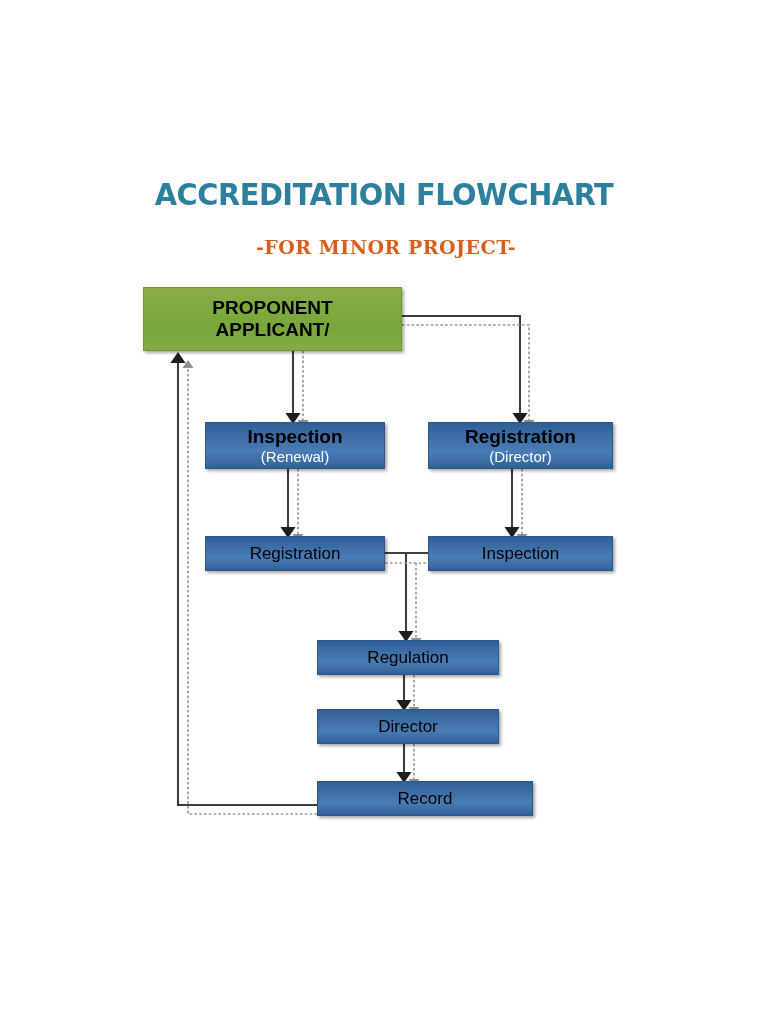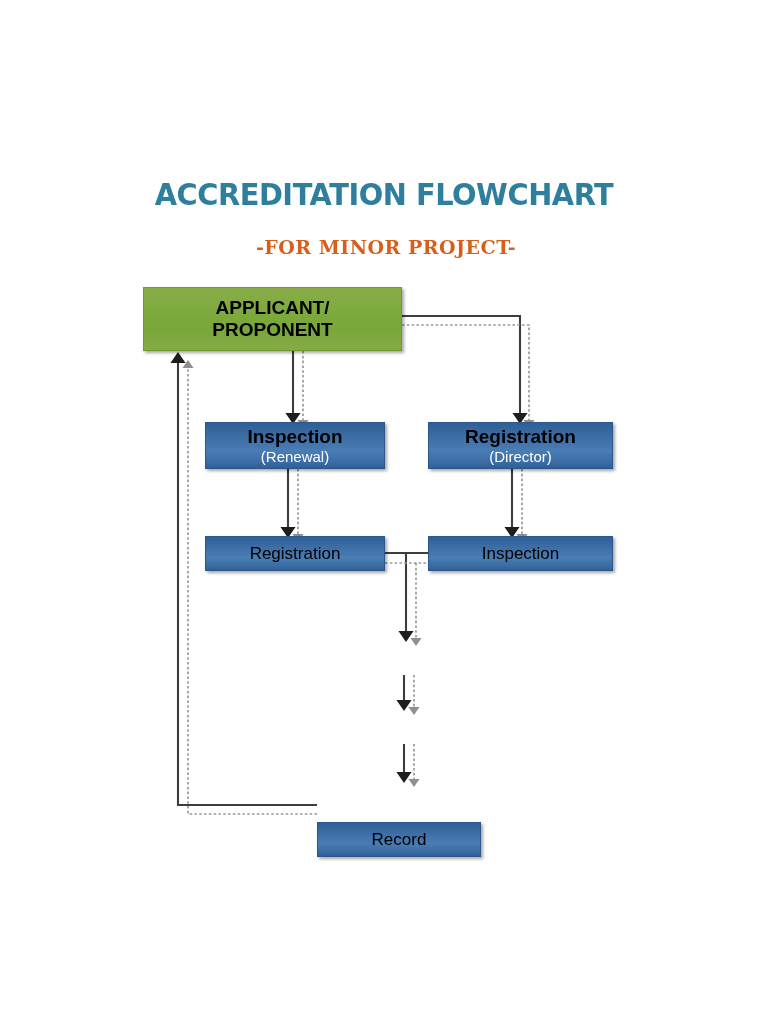--- a/index.html
+++ b/index.html
@@ -172,22 +172,22 @@
     </g>
 
     <g>
       <path class="solid-line" d="M317,757 L178,757 L178,312" marker-end="url(#ah-solid-up)"></path>
       <path class="dash-line" d="M317,766 L188,766 L188,318" marker-end="url(#ah-dash)"></path>
     </g>
   </svg>
 
   <div class="node node-green" style="left:143px; top:239px; width:259px; height:64px;">
     <div class="node-inner">
+      <span class="t-bold-lg">PROPONENT</span>
       <span class="t-bold-lg">APPLICANT/</span>
-      <span class="t-bold-lg">PROPONENT</span>
     </div>
   </div>
 
   <div class="node node-blue" style="left:205px; top:374px; width:180px; height:47px;">
     <div class="node-inner">
       <span class="t-bold-lg">Inspection</span>
       <span class="t-white-sm">(Renewal)</span>
     </div>
   </div>
 
@@ -203,21 +203,31 @@
       <span class="t-plain">Registration</span>
     </div>
   </div>
 
   <div class="node node-blue" style="left:428px; top:488px; width:185px; height:35px;">
     <div class="node-inner">
       <span class="t-plain">Inspection</span>
     </div>
   </div>
 
-
-
-  <div class="node node-blue" style="left:317px; top:774px; width:164px; height:35px;">
+  <div class="node node-blue" style="left:317px; top:592px; width:182px; height:35px;">
+    <div class="node-inner">
+      <span class="t-plain">Regulation</span>
+    </div>
+  </div>
+
+  <div class="node node-blue" style="left:317px; top:661px; width:182px; height:35px;">
+    <div class="node-inner">
+      <span class="t-plain">Director</span>
+    </div>
+  </div>
+
+  <div class="node node-blue" style="left:317px; top:733px; width:216px; height:35px;">
     <div class="node-inner">
       <span class="t-plain">Record</span>
     </div>
   </div>
 
 </div>
 
 </body></html>

